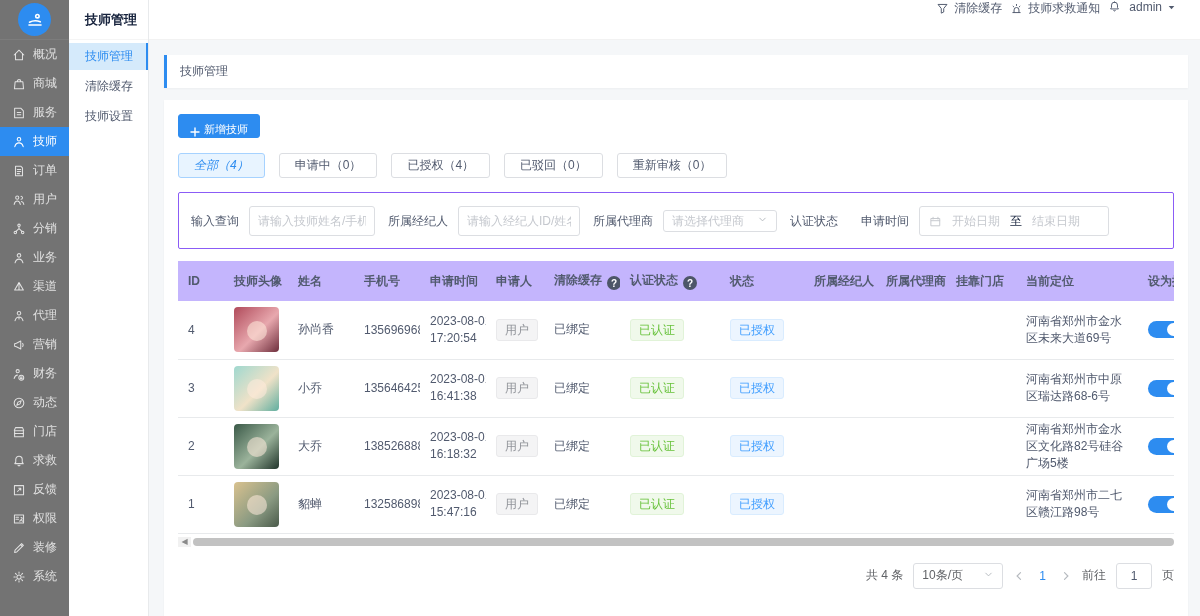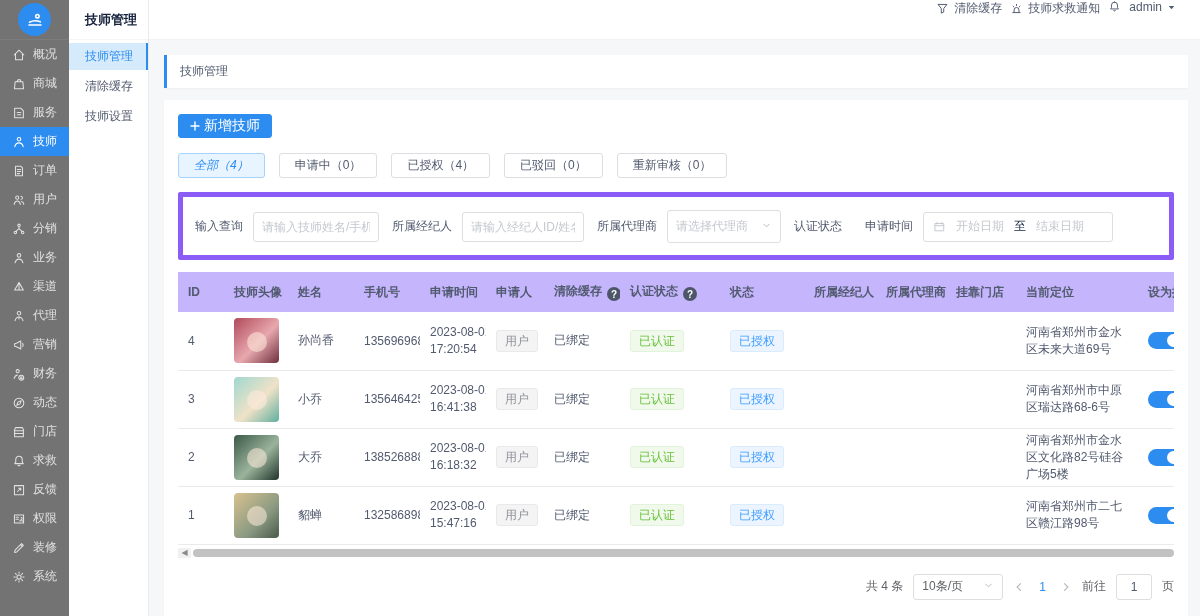--- a/index.html
+++ b/index.html
@@ -26,34 +26,34 @@
 
   
   .main { flex:1; min-width:0; display:flex; flex-direction:column; background:#f5f7f9; }
   .topbar { height:40px; flex-shrink:0; background:#fff; display:flex; align-items:flex-start; justify-content:flex-end; gap:8px; padding-right:24px; border-bottom:1px solid #f2f2f2; }
   .top-item { display:flex; align-items:center; gap:5px; cursor:pointer; color:#515a6e; }
   .top-item svg { width:13px; height:13px; }
   .content { flex:1; min-height:0; padding:15px 12px 0 15px; display:flex; flex-direction:column; }
   .crumb { flex-shrink:0; background:#fff; height:33px; display:flex; align-items:center; border-left:3px solid #2d8cf0; padding-left:13px; box-shadow:0 1px 2px rgba(0,0,0,.04); }
   .card { background:#fff; margin-top:12px; flex:1; min-height:0; padding:14px 14px 0; box-shadow:0 1px 2px rgba(0,0,0,.04); display:flex; flex-direction:column; overflow:hidden; }
 
-  .btn-add { background:#2d8cf0; color:#fff; border:1px solid #2d8cf0; border-radius:3px; height:24px; padding:0 11px; font-size:14px; display:inline-flex; align-items:center; gap:4px; cursor:pointer; width:fit-content; }
+  .btn-add { background:#2d8cf0; color:#fff; border:1px solid #2d8cf0; border-radius:3px; height:24px; padding:0 11px; font-size:11px; display:inline-flex; align-items:flex-end; gap:4px; cursor:pointer; width:fit-content; }
   .btn-add svg { width:10px; height:10px; }
 
   .tabs { display:flex; gap:14px; margin-top:15px; flex-shrink:0; }
   .tab { height:25px; padding:0 15px; border:1px solid #dcdee2; background:#fff; color:#515a6e; border-radius:3px; font-size:12px; cursor:pointer; font-family:inherit; }
   .tab.active { background:#e8f4ff; border-color:#a6d2ff; color:#2d8cf0;font-style:italic; }
 
-  .filter { border:5px solid #8b5cf6; border-radius:2px; margin-top:14px; padding:13px 12px 12px; flex-shrink:0; }
+  .filter { border:1px solid #8b5cf6; border-radius:2px; margin-top:14px; padding:13px 12px 12px; flex-shrink:0; }
   .f-row { display:flex; align-items:center; }
   .f-group { display:flex; align-items:center; margin-right:13px; }
   .f-label { margin-right:10px; white-space:nowrap; }
   .f-input { height:30px; border:1px solid #dcdee2; border-radius:3px; padding:0 8px; font-size:12px; color:#515a6e; outline:none; font-family:inherit; }
   .f-input::placeholder { color:#c5c8ce; }
-  .f-select { height:33px; border:1px solid #dcdee2; border-radius:3px; display:flex; align-items:center; justify-content:space-between; padding:0 8px; cursor:pointer; background:#fff; }
+  .f-select { height:22px; border:1px solid #dcdee2; border-radius:3px; display:flex; align-items:center; justify-content:space-between; padding:0 8px; cursor:pointer; background:#fff; }
   .ph { color:#c5c8ce; }
   .caret { color:#b6babf; }
   .caret svg { width:11px; height:11px; }
   .f-date { width:190px; height:30px; border:1px solid #dcdee2; border-radius:3px; display:flex; align-items:center; gap:10px; padding:0 9px; cursor:pointer; background:#fff; }
   .f-date svg { width:13px; height:13px; color:#c5c8ce; flex-shrink:0; }
   .btn-row { margin-top:12px; display:flex; gap:12px; padding-left:7px; }
   .btn-search { background:#2d8cf0; border:1px solid #2d8cf0; color:#fff; height:26px; padding:0 11px; border-radius:3px; display:flex; align-items:center; gap:5px; font-size:12px; cursor:pointer; font-family:inherit; }
   .btn-reset { background:#fff; border:1px solid #dcdee2; color:#515a6e; height:26px; padding:0 11px; border-radius:3px; display:flex; align-items:center; gap:5px; font-size:12px; cursor:pointer; font-family:inherit; }
   .btn-search svg, .btn-reset svg { width:11px; height:11px; }
 

